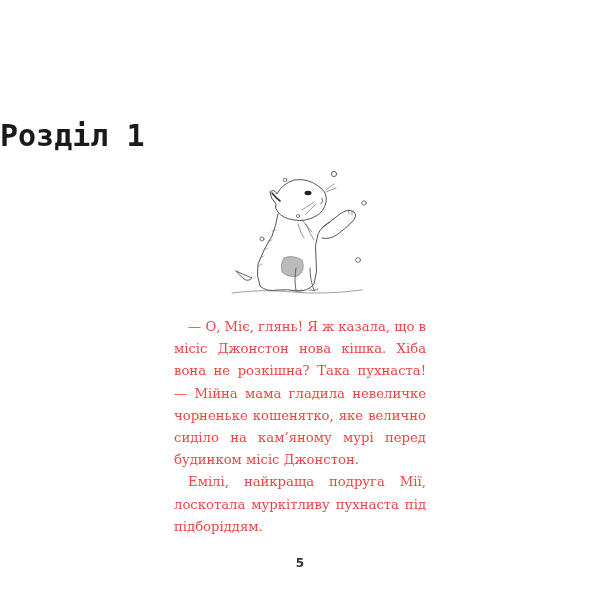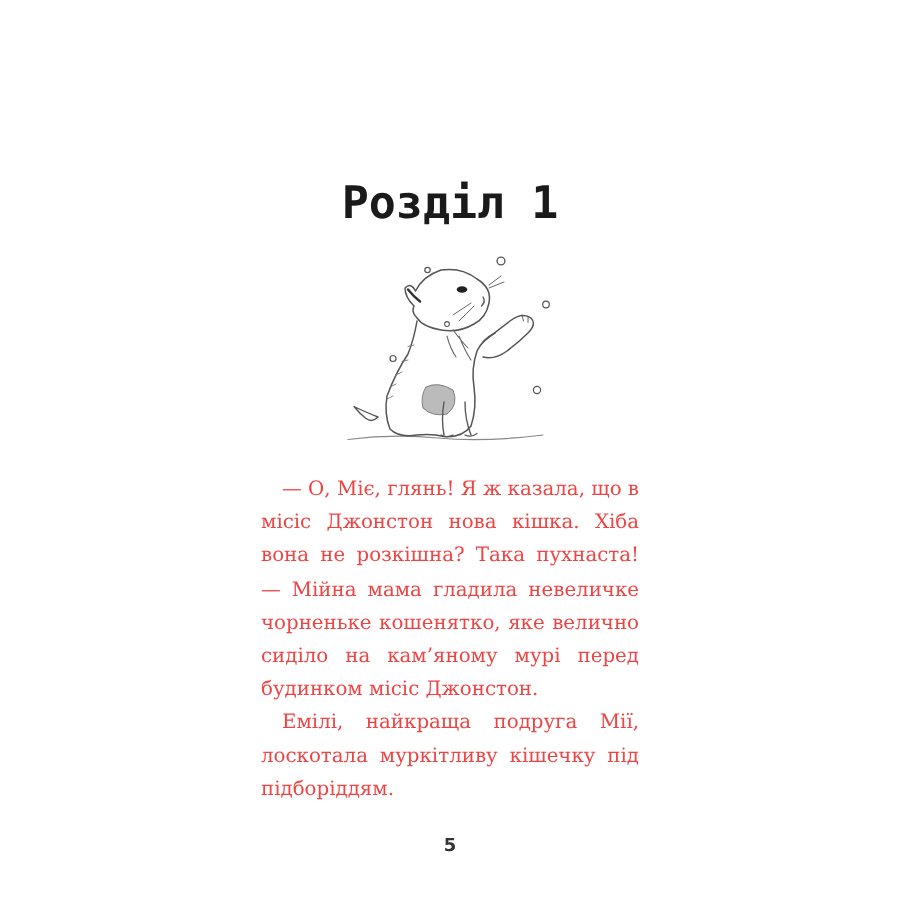--- a/index.html
+++ b/index.html
@@ -18,21 +18,20 @@
       position: absolute;
       left: 0; top: 0;
       width: 600px; height: 600px;
       background: #ffffff;
     }
     .chapter-title {
       position: absolute;
       left: 0;
       width: 600px;
       top: 118px;
-      text-align: center;
       font-family: "DejaVu Sans Mono", "Liberation Mono", monospace;
       font-weight: bold;
       font-size: 30px;
       letter-spacing: 0px;
       color: #1a1a1a;
     }
     .illustration {
       position: absolute;
       left: 222px;
       top: 168px;
@@ -108,18 +107,18 @@
 
       <path d="M74 100 Q72 112 74 122 M88 100 Q88 112 92 122" stroke-width="0.9"></path>
       <path d="M72 122 Q76 124 80 122 M88 122 Q92 124 96 121" stroke-width="0.8"></path>
 
       <path d="M40 96 L36 98 M42 88 L38 90 M46 80 L42 82 M50 72 L46 73 M54 62 L50 63" stroke="#777" stroke-width="0.6"></path>
     </svg>
   </div>
 
   <div class="text-block">
     <p>— О, Міє, глянь! Я ж казала, що в місіс Джонстон нова кішка. Хіба вона не розкішна? Така пухнаста! — Мійна мама гладила невеличке чорненьке кошенятко, яке велично сиділо на кам’яному мурі перед будинком місіс Джонстон.</p>
-    <p>Емілі, найкраща подруга Мії, лоскотала муркітливу кішечку під підборіддям.</p>
+    <p>Емілі, найкраща подруга Мії, лоскотала муркітливу пухнаста під підборіддям.</p>
   </div>
 
   <div class="page-number">5</div>
 
 </div>
 
 </body></html>

